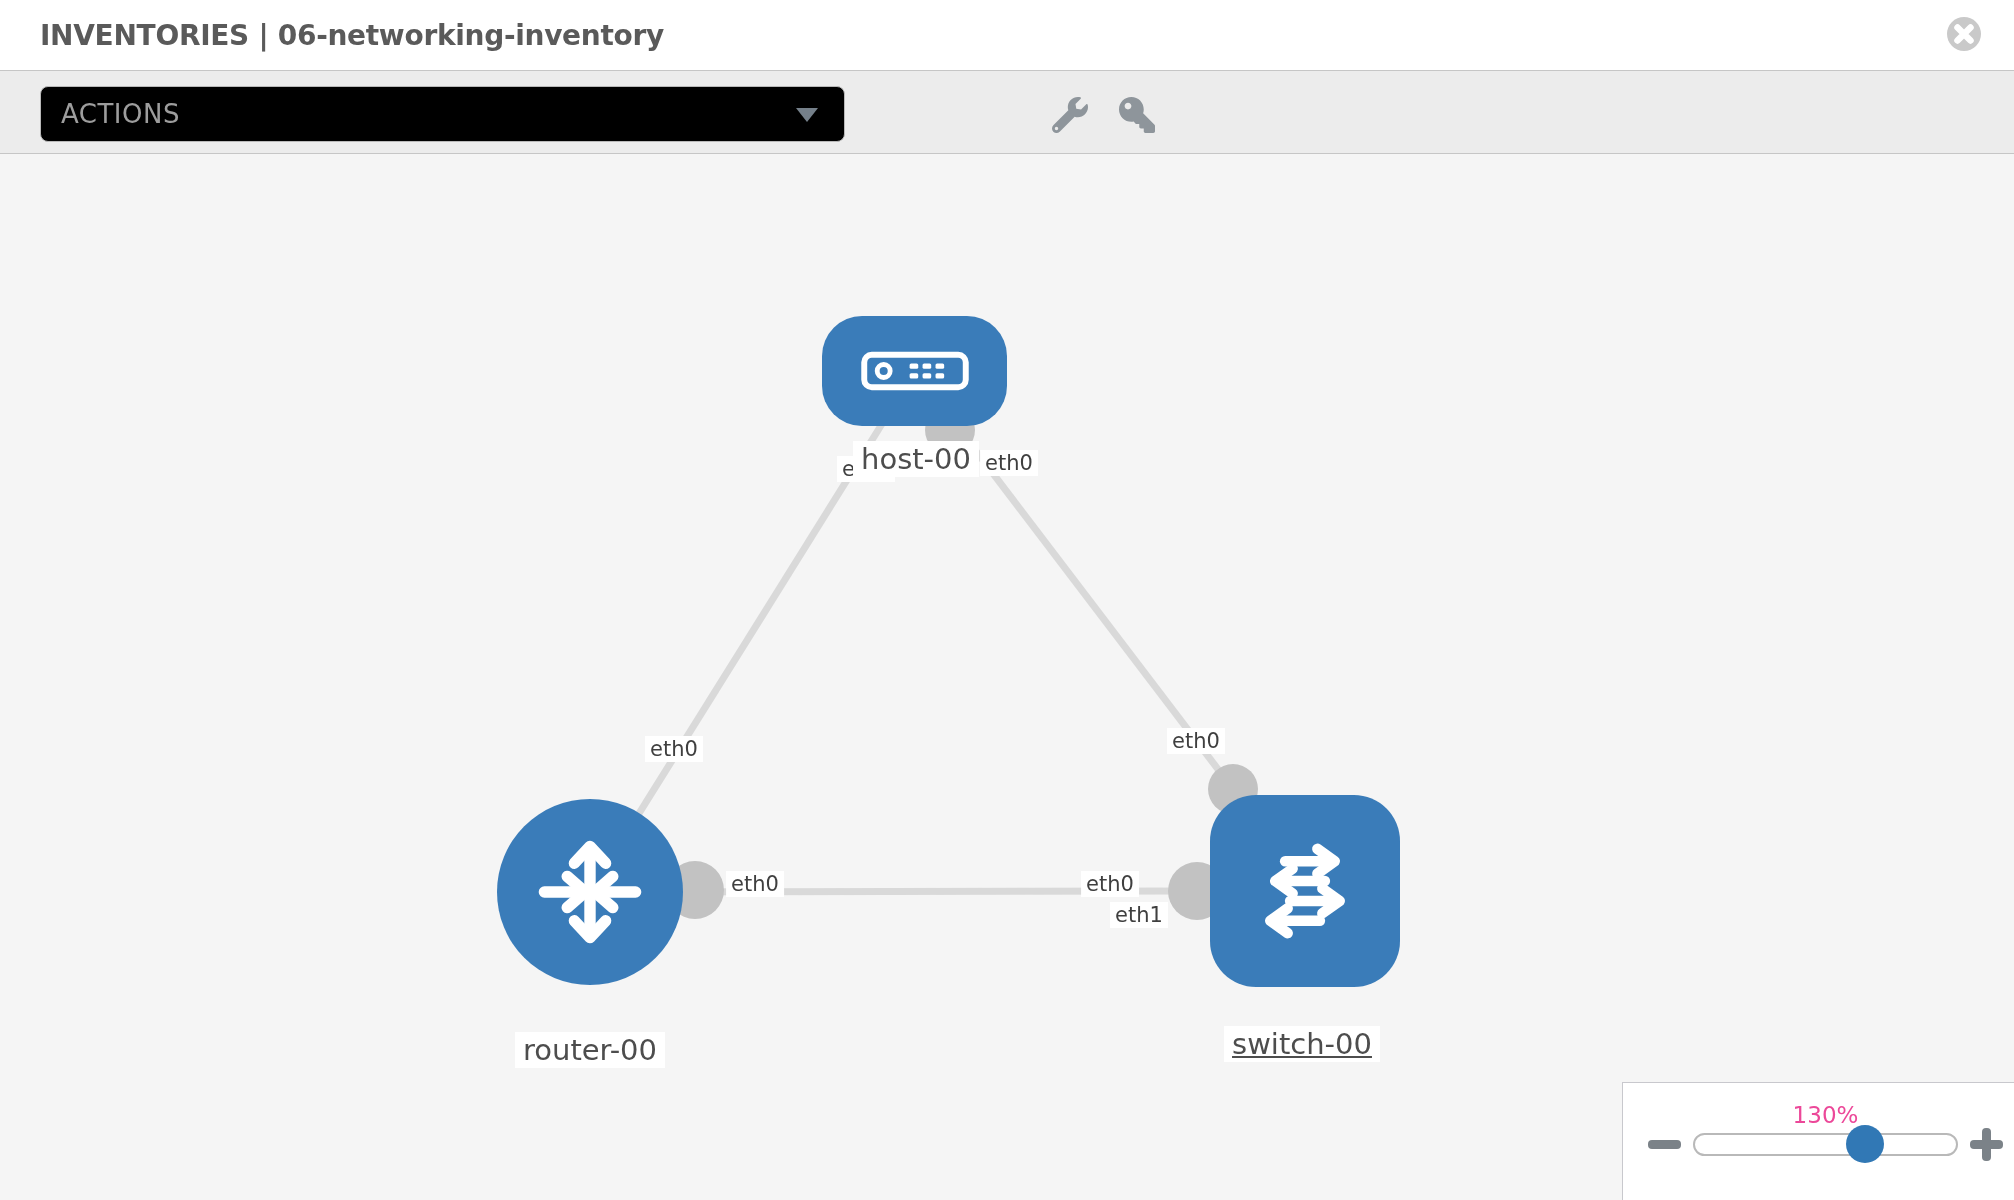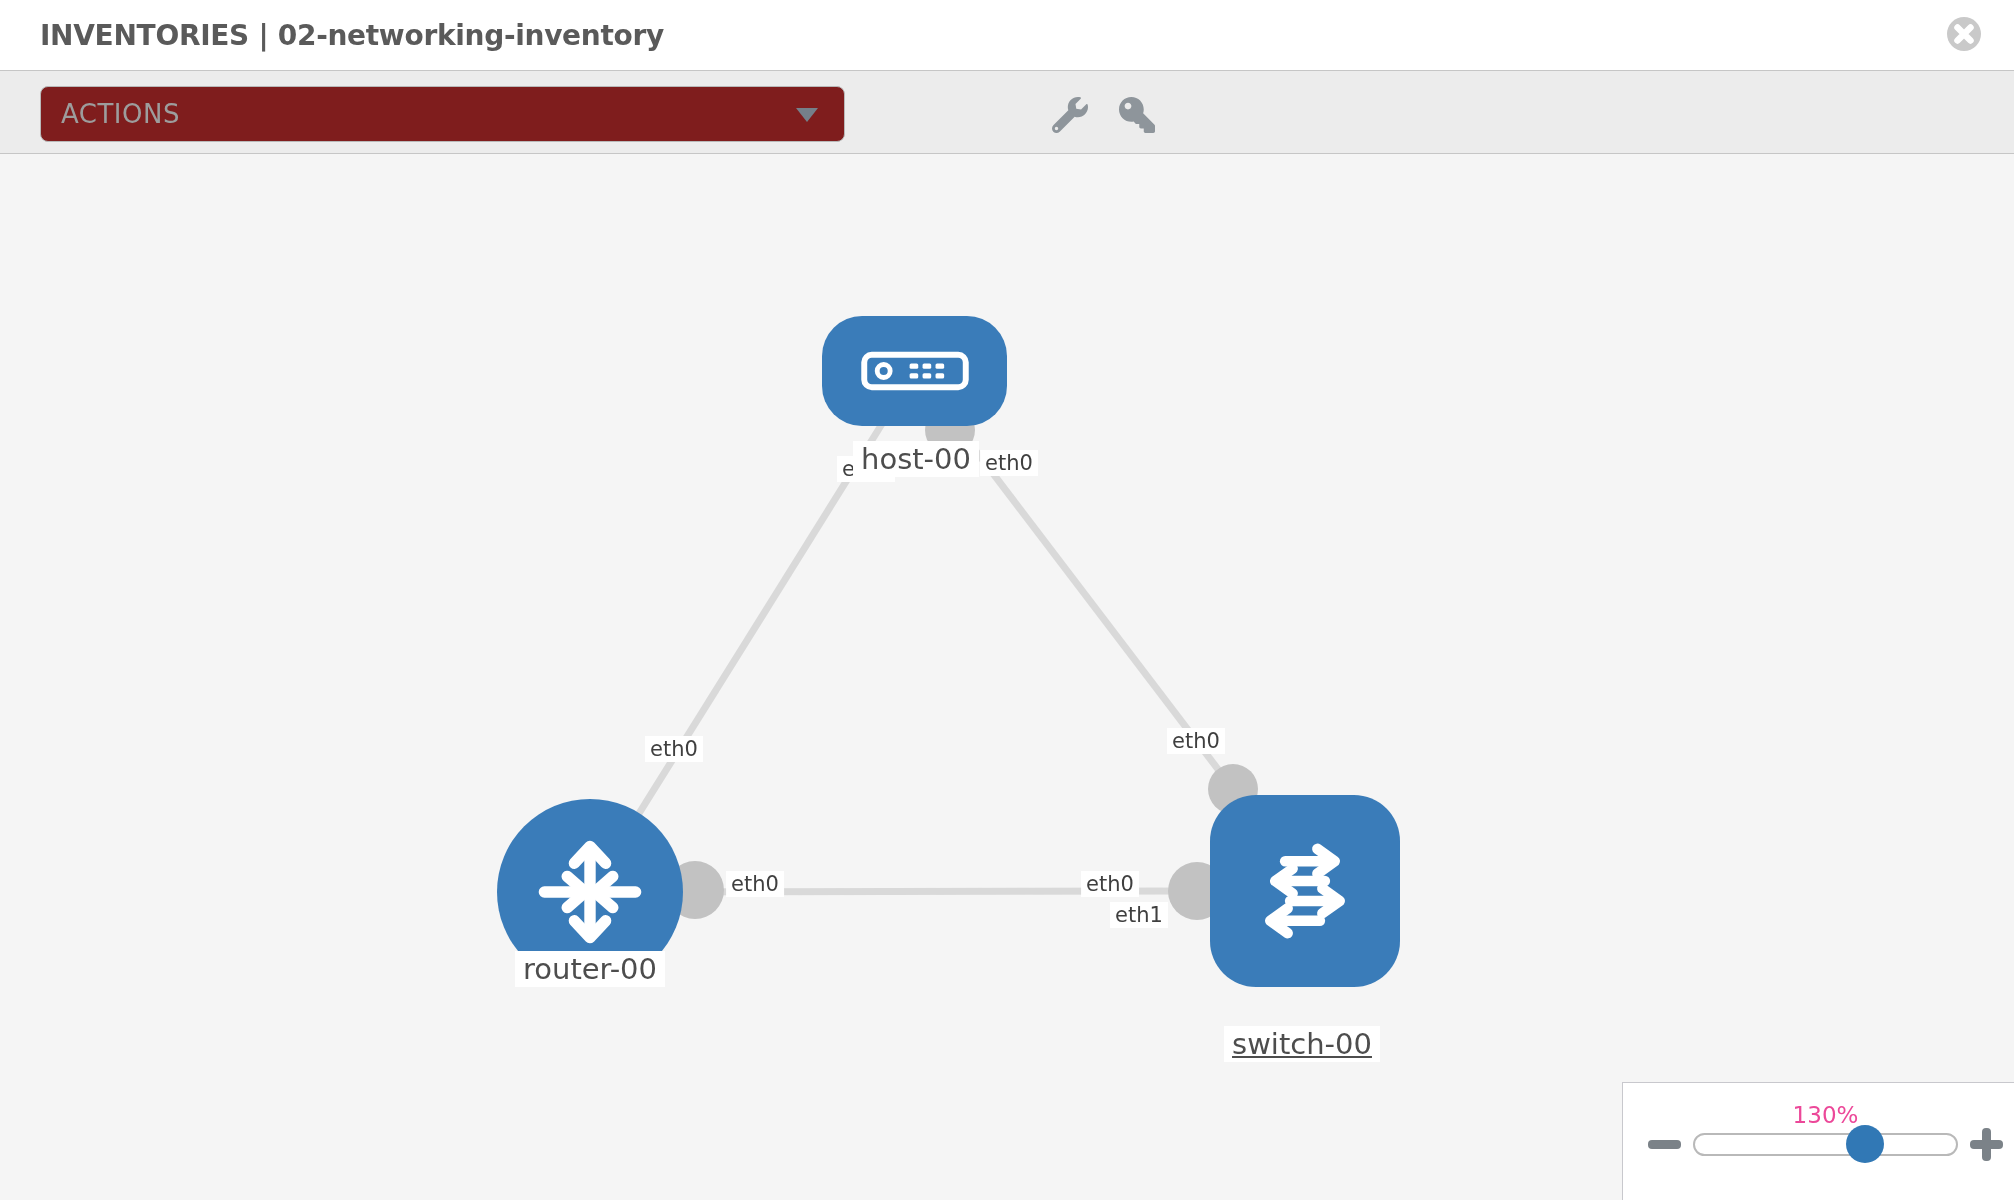--- a/index.html
+++ b/index.html
@@ -9,21 +9,21 @@
   
   .app-header { position:relative; width:100%; height:70px; background:#fff; }
   .app-title  { position:absolute; left:40px; top:50%; transform:translateY(-50%);
                 font-size:28px; font-weight:700; color:#5a5a5a; letter-spacing:-0.3px; }
   .close-btn  { position:absolute; right:32px; top:16px; width:36px; height:36px;
                 cursor:pointer; border:none; background:transparent; padding:0; }
 
   
   .toolbar { position:relative; width:100%; height:84px; background:#ececec;
              border-top:1px solid #c6c6c6; border-bottom:1px solid #c6c6c6; }
-  .dropdown { position:absolute; top:15px; height:56px; background:#7f1d1d;
+  .dropdown { position:absolute; top:15px; height:56px; background:#000000;
               border:1px solid #b9b9b9; border-radius:8px; cursor:pointer;
               display:flex; align-items:center; }
   .dropdown-label { margin-left:20px; font-size:26px; color:#9d9d9d; letter-spacing:0.5px; }
   .dd-actions { left:40px;   width:805px; }
   .dd-search  { left:1183px; width:807px; }
   .caret { position:absolute; top:50%; margin-top:-6px; width:0; height:0;
            border-left:11px solid transparent; border-right:11px solid transparent;
            border-top:14px solid #75808a; }
   .dd-actions .caret { right:26px; }
   .dd-search  .caret { right:30px; }
@@ -65,21 +65,21 @@
                   border-radius:4px; background:#7b8288; }
   .zoom-track { position:absolute; left:70px; top:50px; width:265px; height:23px;
                 background:#fff; border:2px solid #b9b9b9; border-radius:12px; cursor:pointer; }
   .zoom-thumb { position:absolute; left:151px; top:-10px; width:38px; height:38px;
                 border-radius:50%; background:#3178b5; cursor:grab; }
 </style>
 </head>
 <body>
 
 <div class="app-header">
-  <div class="app-title">INVENTORIES | 02-networking-inventory</div>
+  <div class="app-title">INVENTORIES | 06-networking-inventory</div>
   <button class="close-btn">
     <svg width="36" height="36" viewBox="0 0 36 36">
       <circle cx="18" cy="18" r="17" fill="#c9c9c9"></circle>
       <path d="M11.5 11.5 L24.5 24.5 M24.5 11.5 L11.5 24.5" stroke="#ffffff" stroke-width="6.5" stroke-linecap="round"></path>
     </svg>
   </button>
 </div>
 
 <div class="toolbar">
   <div class="dropdown dd-actions">
@@ -158,21 +158,21 @@
           <path d="M40 32 L26 42 L40 52"></path>
         <path d="M38 58 H72"></path>
           <path d="M64 48 L78 58 L64 68"></path>
         <path d="M62 74 H28"></path>
           <path d="M36 64 L22 74 L36 84"></path>
       </g>
     </svg>
   </div>
 
   <span class="node-label" style="left:916px;  top:305px;">host-00</span>
-  <span class="node-label" style="left:590px;  top:815px;">router-00</span>
+  <span class="node-label" style="left:590px;  top:896px;">router-00</span>
   <span class="node-label" style="left:1302px; top:890px;text-decoration:underline;">switch-00</span>
 
   <span class="iface-label" style="left:866px;  top:315px;">eth0</span>
   <span class="iface-label" style="left:1009px; top:309px;">eth0</span>
   <span class="iface-label" style="left:674px;  top:595px;">eth0</span>
   <span class="iface-label" style="left:1196px; top:587px;">eth0</span>
   <span class="iface-label" style="left:755px;  top:730px;">eth0</span>
   <span class="iface-label" style="left:1110px; top:730px;">eth0</span>
   <span class="iface-label iface-over" style="left:1139px; top:730px;">eth1</span>
 

